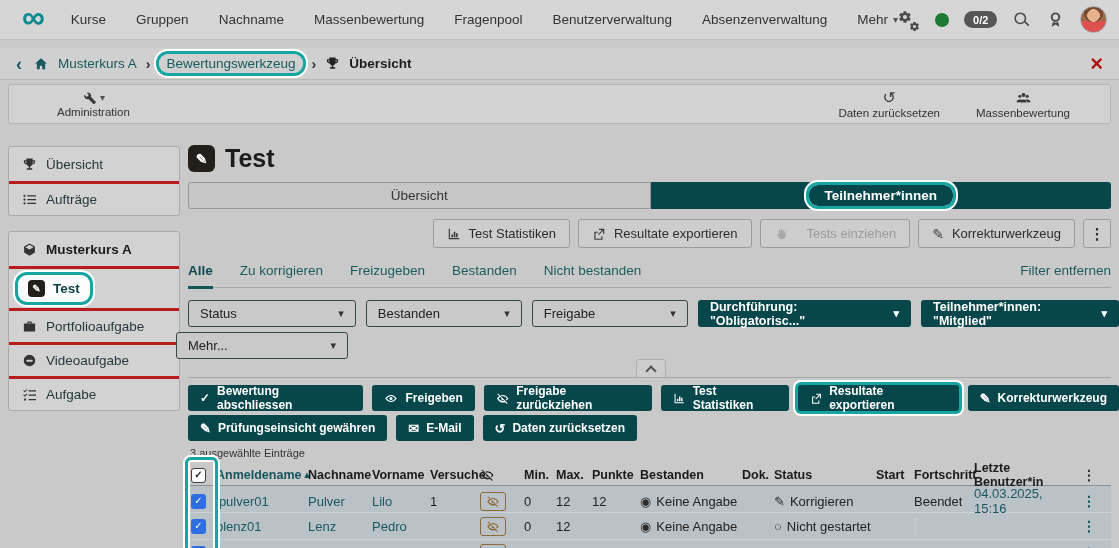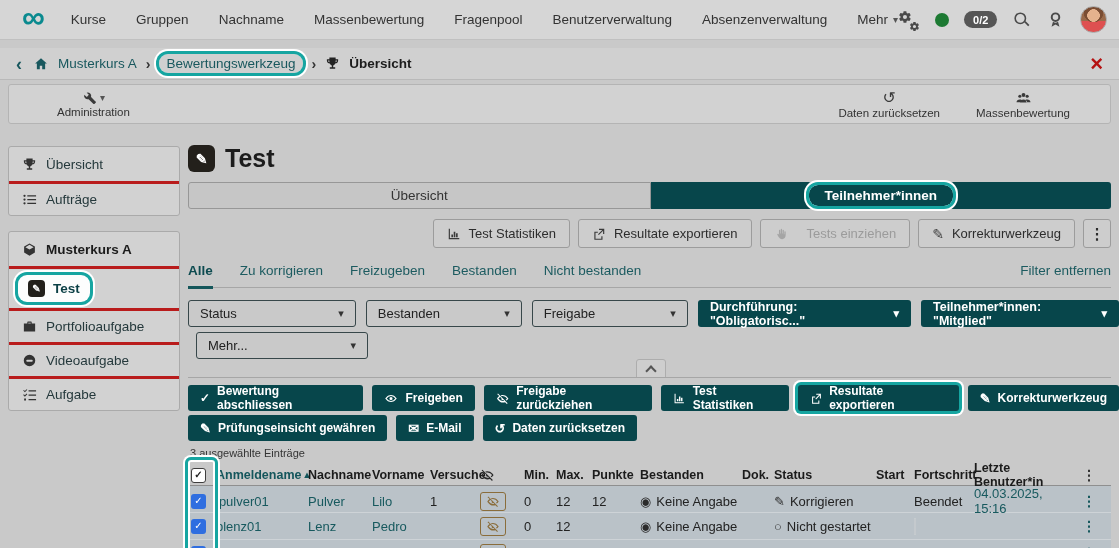--- a/index.html
+++ b/index.html
@@ -98,21 +98,21 @@
   .ftabs .rightlink { margin-left:auto; }
 
   .selrow { position:absolute; left:188px; top:300px; display:flex; gap:10px; }
   .select { height:27px; border:1px solid #37474a; border-radius:3px; background:#c9c9c9;
             display:flex; align-items:center; padding:0 11px; font-size:13px; color:#222; }
   .select .caret { margin-left:auto; font-size:11px; color:#333; padding-left:10px; }
   .w-status{width:172px;} .w-best{width:160px;} .w-frei{width:160px;}
   .pill { height:27px; background:#07464b; color:#fff; border-radius:3px; display:flex;
           align-items:center; padding:0 12px; font-size:12.5px; font-weight:bold; gap:3px; }
   .pill .caret { font-size:11px; }
-  .selrow2 { position:absolute; left:196px; top:332px; }
+  .selrow2 { position:absolute; left:176px; top:332px; }
 
   .collapse { position:absolute; left:636px; top:359px; width:30px; height:19px; background:#cecece;
               border:1px solid #adadad; border-radius:3px 3px 0 0; display:flex; align-items:center;
               justify-content:center; }
   .chev-up { width:8px; height:8px; border-left:2px solid #555; border-top:2px solid #555;
              transform:rotate(45deg); margin-top:4px; }
   .hr2 { position:absolute; left:188px; top:377px; width:923px; border-top:1px solid #a6a6a6; }
 
   .batch1 { position:absolute; left:188px; top:385px; display:flex; gap:9px; }
   .batch2 { position:absolute; left:188px; top:415px; display:flex; gap:9px; }

